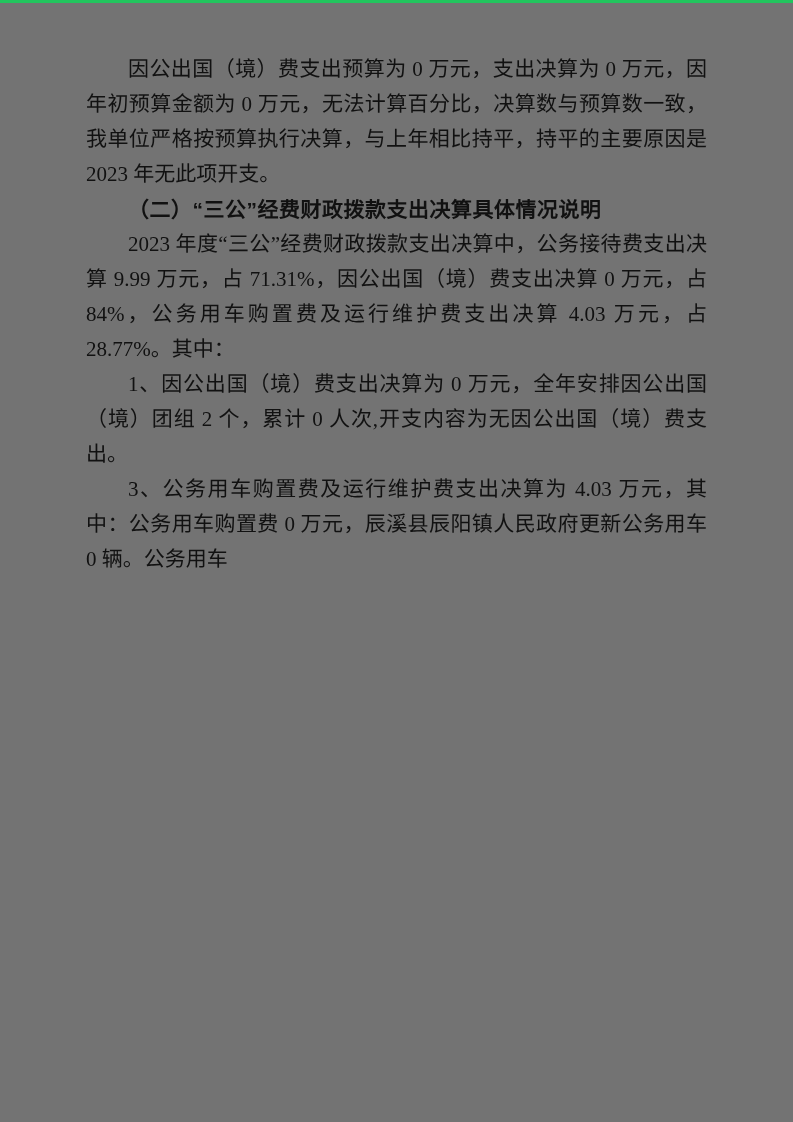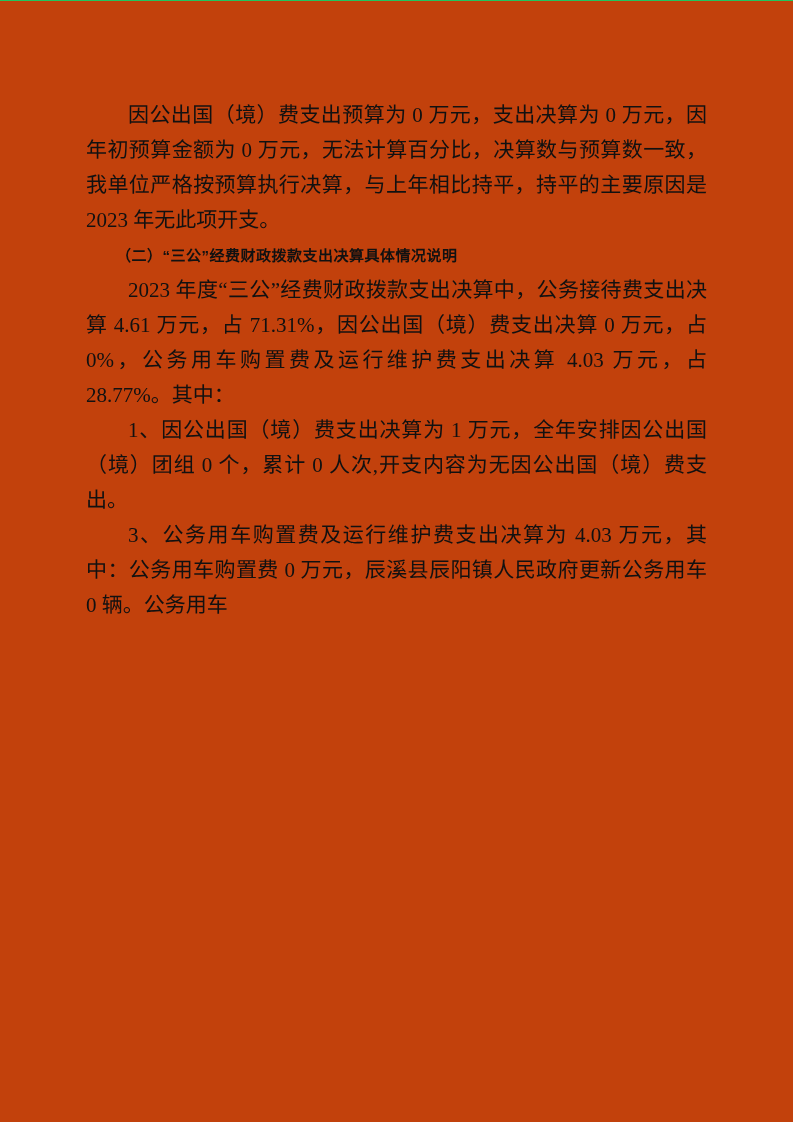--- a/index.html
+++ b/index.html
@@ -9,47 +9,47 @@
   body {
     width: 793px;
     height: 1122px;
     background: #ffffff;
     overflow: hidden;
   }
   .page {
     box-sizing: border-box;
     width: 793px;
     height: 1122px;
-    padding: 97px 86px 0 86px;
-    background: #c2410c;
-    border-top: 1px solid #22c55e;
+    padding: 49px 86px 0 86px;
+    background: #737373;
+    border-top: 3px solid #22c55e;
   }
   .body-para {
     margin: 0;
     font-family: "Liberation Serif", "DejaVu Serif", serif;
     font-size: 21px;
     line-height: 35px;
     color: #111111;
     text-align: justify;
     text-justify: inter-ideograph;
     text-indent: 2em;
   }
   .section-heading {
     margin: 0;
     font-family: "Liberation Sans", "DejaVu Sans", sans-serif;
     font-weight: bold;
-    font-size: 15px;
+    font-size: 21px;
     line-height: 35px;
     color: #111111;
     text-indent: 2em;
     letter-spacing: 0.5px;
   }
 </style>
 </head>
 <body>
 
 <div class="page">
   <p class="body-para">因公出国（境）费支出预算为 0 万元，支出决算为 0 万元，因年初预算金额为 0 万元，无法计算百分比，决算数与预算数一致，我单位严格按预算执行决算，与上年相比持平，持平的主要原因是 2023 年无此项开支。</p>
   <h2 class="section-heading">（二）“三公”经费财政拨款支出决算具体情况说明</h2>
-  <p class="body-para">2023 年度“三公”经费财政拨款支出决算中，公务接待费支出决算 4.61 万元，占 71.31%，因公出国（境）费支出决算 0 万元，占 0%，公务用车购置费及运行维护费支出决算 4.03 万元，占 28.77%。其中：</p>
-  <p class="body-para">1、因公出国（境）费支出决算为 1 万元，全年安排因公出国（境）团组 0 个，累计 0 人次,开支内容为无因公出国（境）费支出。</p>
+  <p class="body-para">2023 年度“三公”经费财政拨款支出决算中，公务接待费支出决算 9.99 万元，占 71.31%，因公出国（境）费支出决算 0 万元，占 84%，公务用车购置费及运行维护费支出决算 4.03 万元，占 28.77%。其中：</p>
+  <p class="body-para">1、因公出国（境）费支出决算为 0 万元，全年安排因公出国（境）团组 2 个，累计 0 人次,开支内容为无因公出国（境）费支出。</p>
   <p class="body-para">3、公务用车购置费及运行维护费支出决算为 4.03 万元，其中：公务用车购置费 0 万元，辰溪县辰阳镇人民政府更新公务用车 0 辆。公务用车</p>
 </div>
 
 </body></html>

